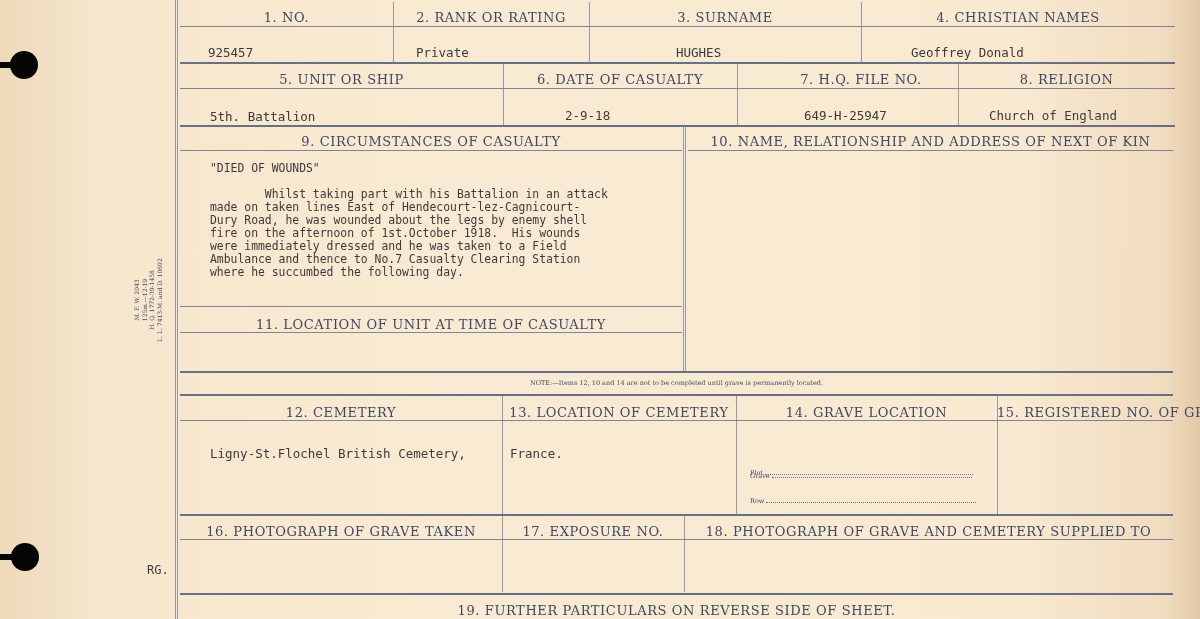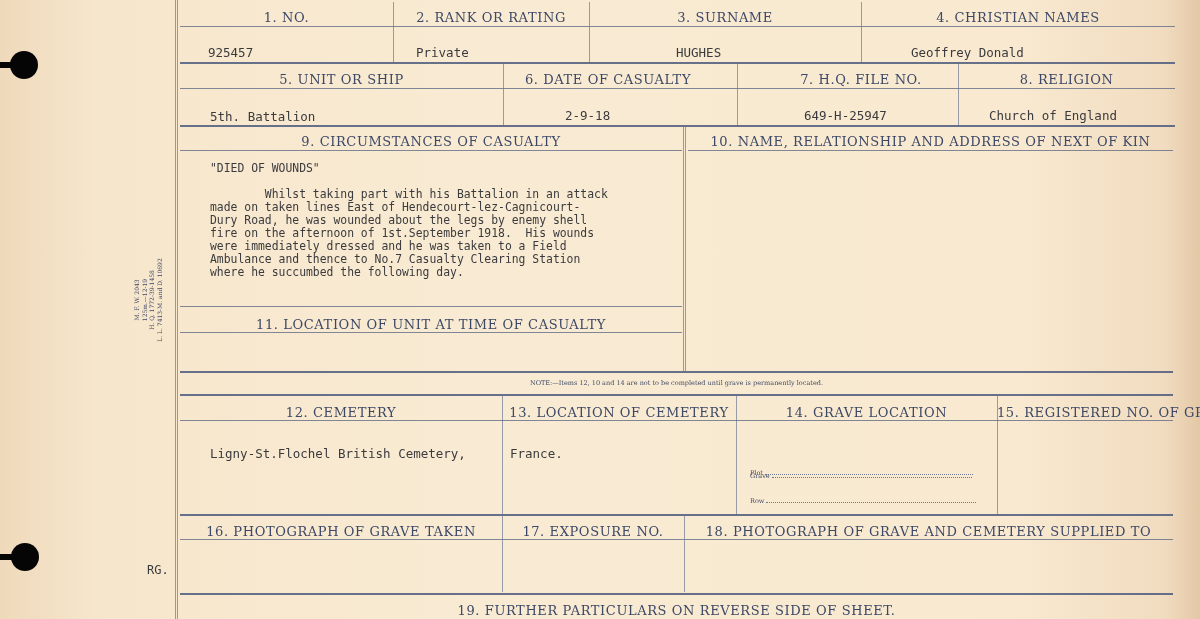--- a/index.html
+++ b/index.html
@@ -103,42 +103,42 @@
 <div class="typed" style="left:676px;top:45px;text-align:center;">HUGHES</div>
 <div class="typed" style="left:911px;top:45px;">Geoffrey Donald</div>
 
 <div class="hline thin" style="left:180px;top:88px;width:995px;"></div>
 <div class="hline" style="left:180px;top:125px;width:995px;"></div>
 <div class="vline" style="left:503px;top:64px;height:61px;"></div>
 <div class="vline" style="left:737px;top:64px;height:61px;"></div>
 <div class="vline" style="left:958px;top:64px;height:61px;"></div>
 
 <div class="label" style="left:180px;width:323px;top:72px;">5. Unit or Ship</div>
-<div class="label" style="left:491px;width:234px;top:72px;">6. Date of Casualty</div>
+<div class="label" style="left:503px;width:234px;top:72px;">6. Date of Casualty</div>
 <div class="label" style="left:737px;width:221px;top:72px;padding-left:27px;">7. H.Q. File No.</div>
 <div class="label" style="left:958px;width:217px;top:72px;">8. Religion</div>
 
 <div class="typed" style="left:210px;top:109px;">5th. Battalion</div>
 <div class="typed" style="left:565px;top:108px;">2-9-18</div>
 <div class="typed" style="left:804px;top:108px;">649-H-25947</div>
 <div class="typed" style="left:989px;top:108px;">Church of England</div>
 
 <div class="vline dbl" style="left:683px;top:127px;height:244px;"></div>
 <div class="hline thin" style="left:180px;top:150px;width:502px;"></div>
 <div class="hline thin" style="left:688px;top:150px;width:485px;"></div>
 
 <div class="label" style="left:180px;width:502px;top:134px;">9. Circumstances of Casualty</div>
 <div class="label" style="left:688px;width:485px;top:134px;">10. Name, Relationship and Address of Next of Kin</div>
 
 <div class="para" style="left:210px;top:162px;">"DIED OF WOUNDS"</div>
 <div>
   <div class="para" style="left:210px;top:188px;">        Whilst taking part with his Battalion in an attack</div>
   <div class="para" style="left:210px;top:201px;">made on taken lines East of Hendecourt-lez-Cagnicourt-</div>
   <div class="para" style="left:210px;top:214px;">Dury Road, he was wounded about the legs by enemy shell</div>
-  <div class="para" style="left:210px;top:227px;">fire on the afternoon of 1st.September 1918.  His wounds</div>
+  <div class="para" style="left:210px;top:227px;">fire on the afternoon of 1st.October 1918.  His wounds</div>
   <div class="para" style="left:210px;top:240px;">were immediately dressed and he was taken to a Field</div>
   <div class="para" style="left:210px;top:253px;">Ambulance and thence to No.7 Casualty Clearing Station</div>
   <div class="para" style="left:210px;top:266px;text-align:right;">where he succumbed the following day.</div>
 </div>
 
 <div class="hline thin" style="left:180px;top:306px;width:502px;"></div>
 <div class="hline thin" style="left:180px;top:332px;width:502px;"></div>
 <div class="label" style="left:180px;width:502px;top:317px;">11. Location of Unit at Time of Casualty</div>
 
 <div class="hline" style="left:180px;top:371px;width:993px;"></div>

